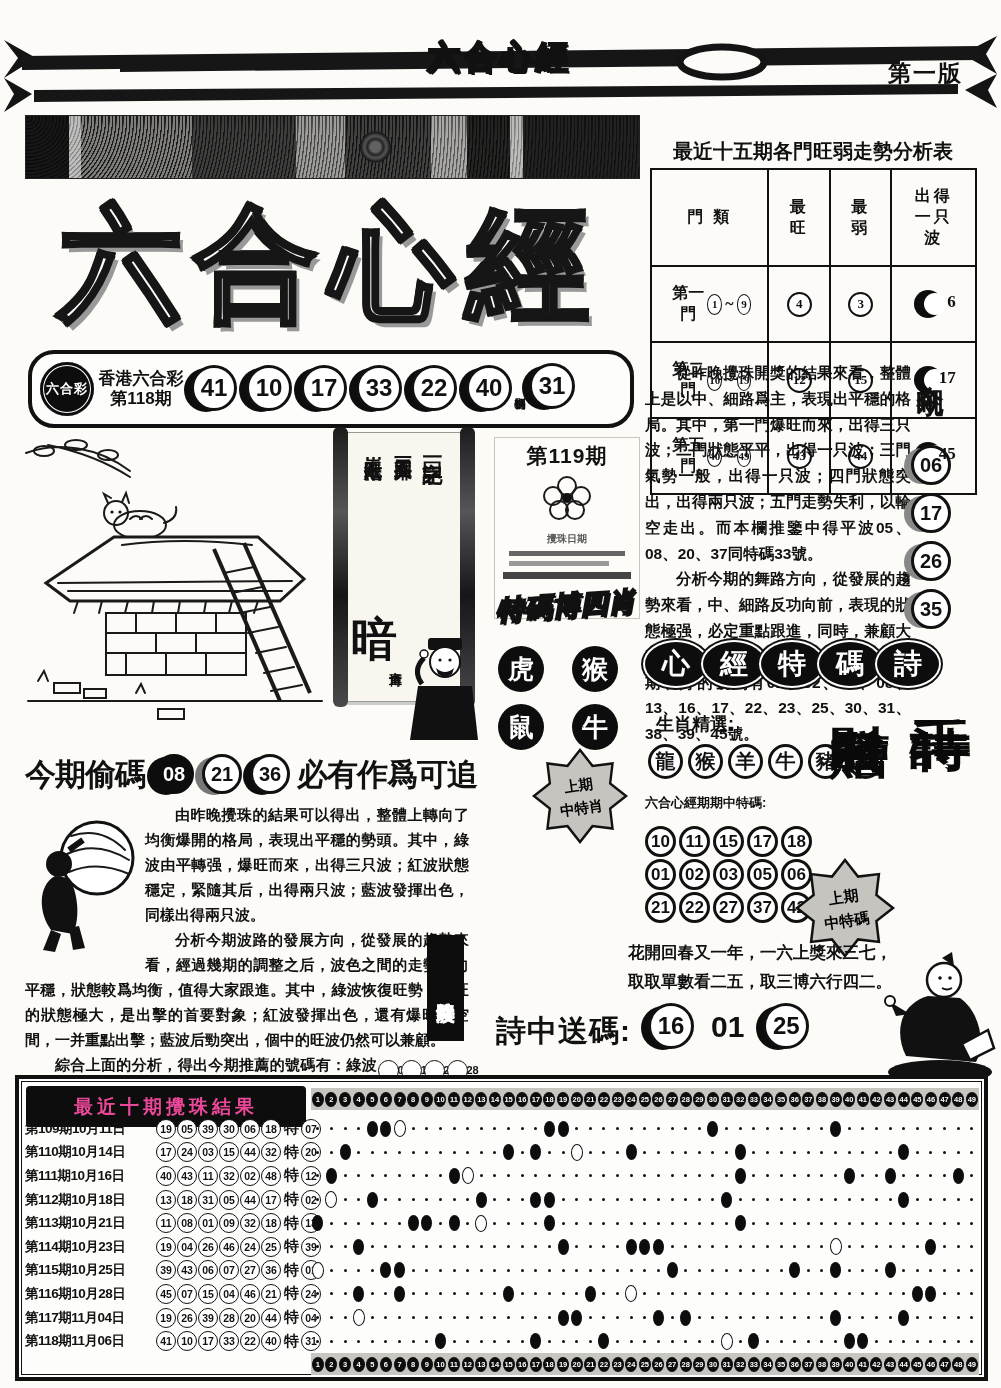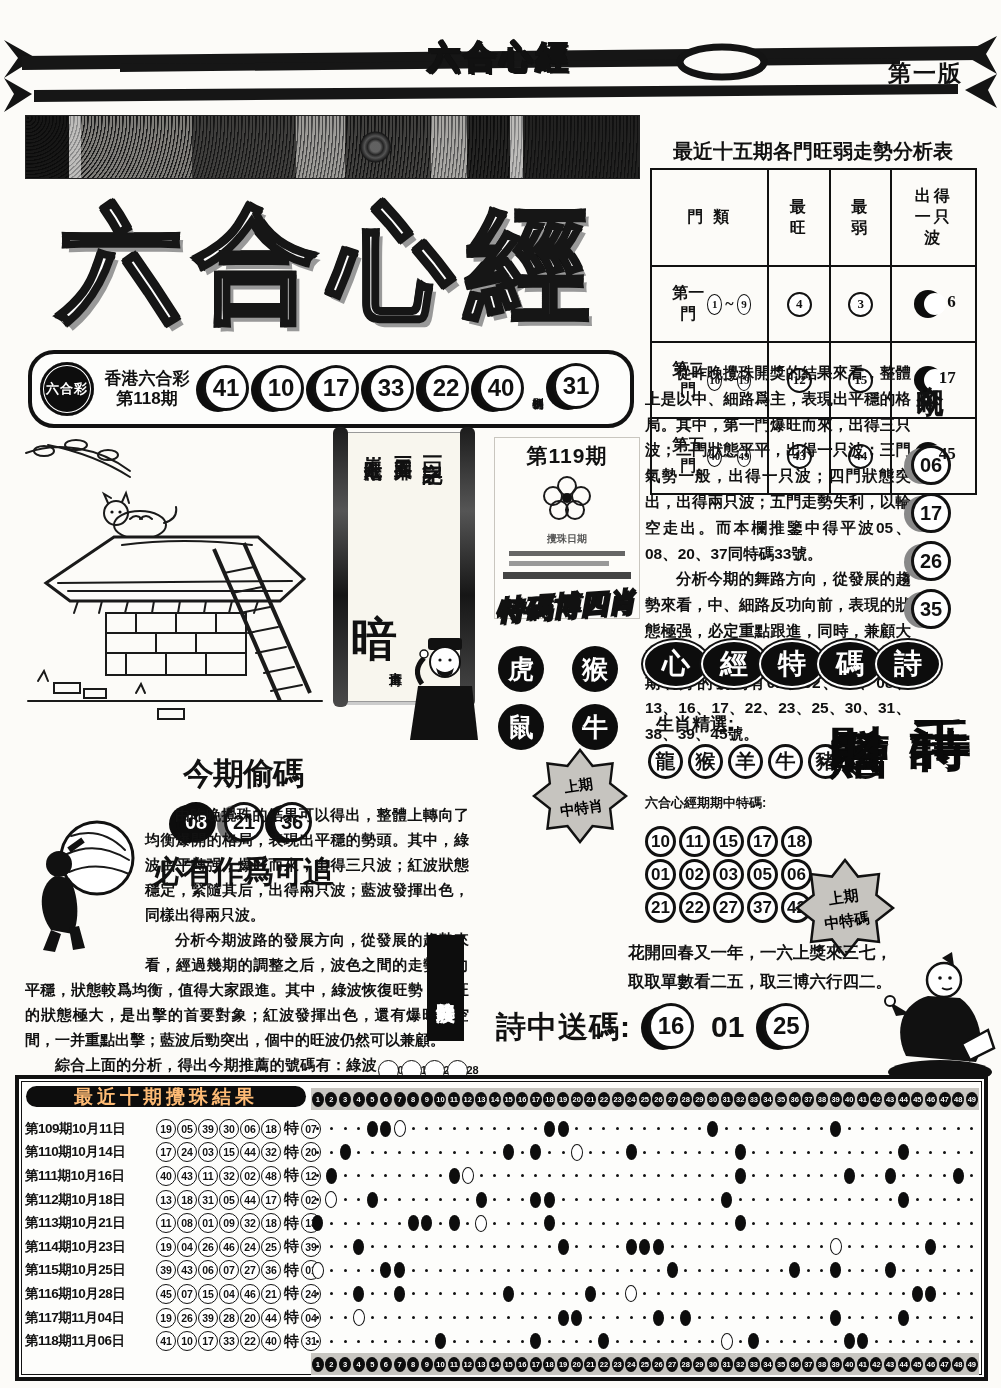--- a/index.html
+++ b/index.html
@@ -16,21 +16,21 @@
      linear-gradient(90deg,rgba(10,10,10,.9) 0 7%,rgba(230,230,230,.55) 7% 9%,rgba(40,40,40,.15) 9% 27%,rgba(20,20,20,.65) 27% 44%,rgba(200,200,200,.25) 44% 52%,rgba(15,15,15,.6) 52% 66%,rgba(230,230,230,.3) 66% 72%,rgba(10,10,10,.8) 72% 79%,rgba(235,235,235,.5) 79% 81%,rgba(15,15,15,.85) 81% 100%),
      radial-gradient(circle at 57% 50%,#ddd 5px,#444 8px,#bbb 11px,#222 15px,transparent 16px),
      repeating-radial-gradient(circle at 2px 2px,#1a1a1a 0 1px,#8f8d88 1.5px 3.5px);
      border:1px solid #222;}
   
   .big-title{position:absolute;left:22px;top:186px;width:618px;height:160px;display:flex;align-items:center;justify-content:center;
     font-size:122px;font-weight:900;letter-spacing:14px;color:#fff;
     -webkit-text-stroke:4px #161616;text-shadow:5px 6px 0 #999,-2px -2px 0 #111,2px -2px 0 #111,-2px 2px 0 #111,2px 2px 0 #111;}
   
   .result-bar{position:absolute;left:28px;top:350px;width:606px;height:78px;border:4px solid #111;border-radius:26px;
-    display:flex;align-items:center;gap:6px;padding:8px 8px;box-sizing:border-box;background:#fdfdfb;}
+    display:flex;align-items:center;padding:8px 8px;box-sizing:border-box;background:#fdfdfb;}
   .logo-circle{width:54px;height:54px;border-radius:50%;background:#0d0d0d;color:#fff;display:flex;align-items:center;justify-content:center;
     font-size:13px;font-weight:bold;letter-spacing:1px;flex:none;box-shadow:inset 0 0 0 3px #0d0d0d, inset 0 0 0 4px #fff;}
   .rb-name{flex:none;text-align:center;font-weight:900;font-size:17px;line-height:20px;width:94px;}
   .rb-balls{display:flex;gap:5px;flex:none;}
   
   .mball{position:relative;display:inline-block;width:50px;height:50px;flex:none;}
   .mball .blob{position:absolute;left:-4px;top:4px;width:44px;height:44px;border-radius:50%;background:#0d0d0d;}
   .mball .inner{position:absolute;right:1px;top:1px;width:40px;height:40px;border-radius:50%;background:#fff;border:3px solid #111;
     display:flex;align-items:center;justify-content:center;font-size:24px;font-weight:900;}
   .mball.gray .blob{background:#777;}
@@ -97,37 +97,37 @@
   .zr{width:35px;height:35px;border:3px solid #111;border-radius:50%;background:#fff;display:flex;align-items:center;justify-content:center;
      font-size:20px;font-weight:900;font-family:"Liberation Serif",serif;box-sizing:border-box;}
   .grid-label{position:absolute;left:645px;top:794px;font-size:13px;font-weight:700;}
   .num-grid{position:absolute;left:645px;top:826px;display:grid;grid-template-rows:repeat(3,32px);gap:1px;}
   .num-grid .row{display:flex;gap:3px;}
   .vbanner{position:absolute;left:868px;top:688px;width:78px;text-align:center;
      writing-mode:vertical-rl;text-orientation:upright;font-size:42px;font-weight:900;letter-spacing:-4px;
      transform:scaleX(1.45);transform-origin:left top;font-family:"Liberation Serif",serif;color:#0a0a0a;}
   .vbanner .g2{margin-top:16px;}
   .poem{position:absolute;left:628px;top:938px;width:292px;font-size:16.5px;font-weight:900;line-height:29px;font-family:"Liberation Serif",serif;}
-  .send{position:absolute;left:496px;top:1002px;display:flex;align-items:center;gap:14px;}
+  .send{position:absolute;left:496px;top:1002px;display:flex;align-items:flex-end;gap:14px;}
   .send .lbl{font-size:30px;font-weight:900;letter-spacing:1px;}
   .send .plain{font-size:30px;font-weight:900;}
   .scholar{position:absolute;left:880px;top:952px;width:118px;height:136px;}
   
-  .steal-title{position:absolute;left:19px;top:753px;width:448px;display:flex;align-items:center;gap:6px;flex-direction:column;}
+  .steal-title{position:absolute;left:25px;top:753px;width:448px;display:flex;align-items:center;gap:6px;}
   .steal-title .t{font-size:31px;font-weight:900;letter-spacing:-1px;white-space:nowrap;}
   .steal-body{position:absolute;left:25px;top:802px;width:444px;font-size:15px;line-height:25px;font-weight:700;text-align:justify;}
   .steal-body p{margin:0;text-indent:2em;}
   .thief{float:left;width:112px;height:152px;margin:4px 8px 2px 0;}
   .wave-line .ring{margin:0 1px;vertical-align:-4px;}
   .bolu{position:absolute;left:427px;top:935px;width:37px;height:106px;background:#0d0d0d;color:#fff;
      writing-mode:vertical-rl;text-orientation:upright;font-size:19px;font-weight:900;display:flex;align-items:center;justify-content:center;}
   
   .results{position:absolute;left:15px;top:1075px;width:973px;height:306px;border:4px solid #111;box-sizing:border-box;
      box-shadow:inset 0 0 0 2px #fff,inset 0 0 0 3px #111;background:#fdfdfb;}
-  .res-title{position:absolute;left:7px;top:7px;width:280px;height:21px;background:#0d0d0d;color:#fdba74;border-radius:11px;
+  .res-title{position:absolute;left:7px;top:7px;width:280px;height:41px;background:#0d0d0d;color:#ec4899;border-radius:4px;
      display:flex;align-items:center;justify-content:center;font-size:19px;font-weight:900;letter-spacing:4px;}
   .mx-strip{position:absolute;left:292px;width:668px;height:22px;display:flex;align-items:center;}
   .mx-strip.head{top:9px;background:#c8c6c1;}
   .mx-strip.foot{top:274px;background:#c8c6c1;}
   .mx-cell{flex:1 1 0;display:flex;align-items:center;justify-content:center;}
   .mnum{width:12px;height:15px;border-radius:50%;background:#0d0d0d;color:#fff;font-size:7.5px;font-weight:bold;
      display:flex;align-items:center;justify-content:center;flex:none;}
   .rrows{position:absolute;left:6px;top:38px;right:6px;}
   .rrow{position:relative;height:23.6px;display:flex;align-items:center;}
   .rlabel{width:131px;font-size:13.5px;font-weight:900;letter-spacing:-0.5px;flex:none;}

